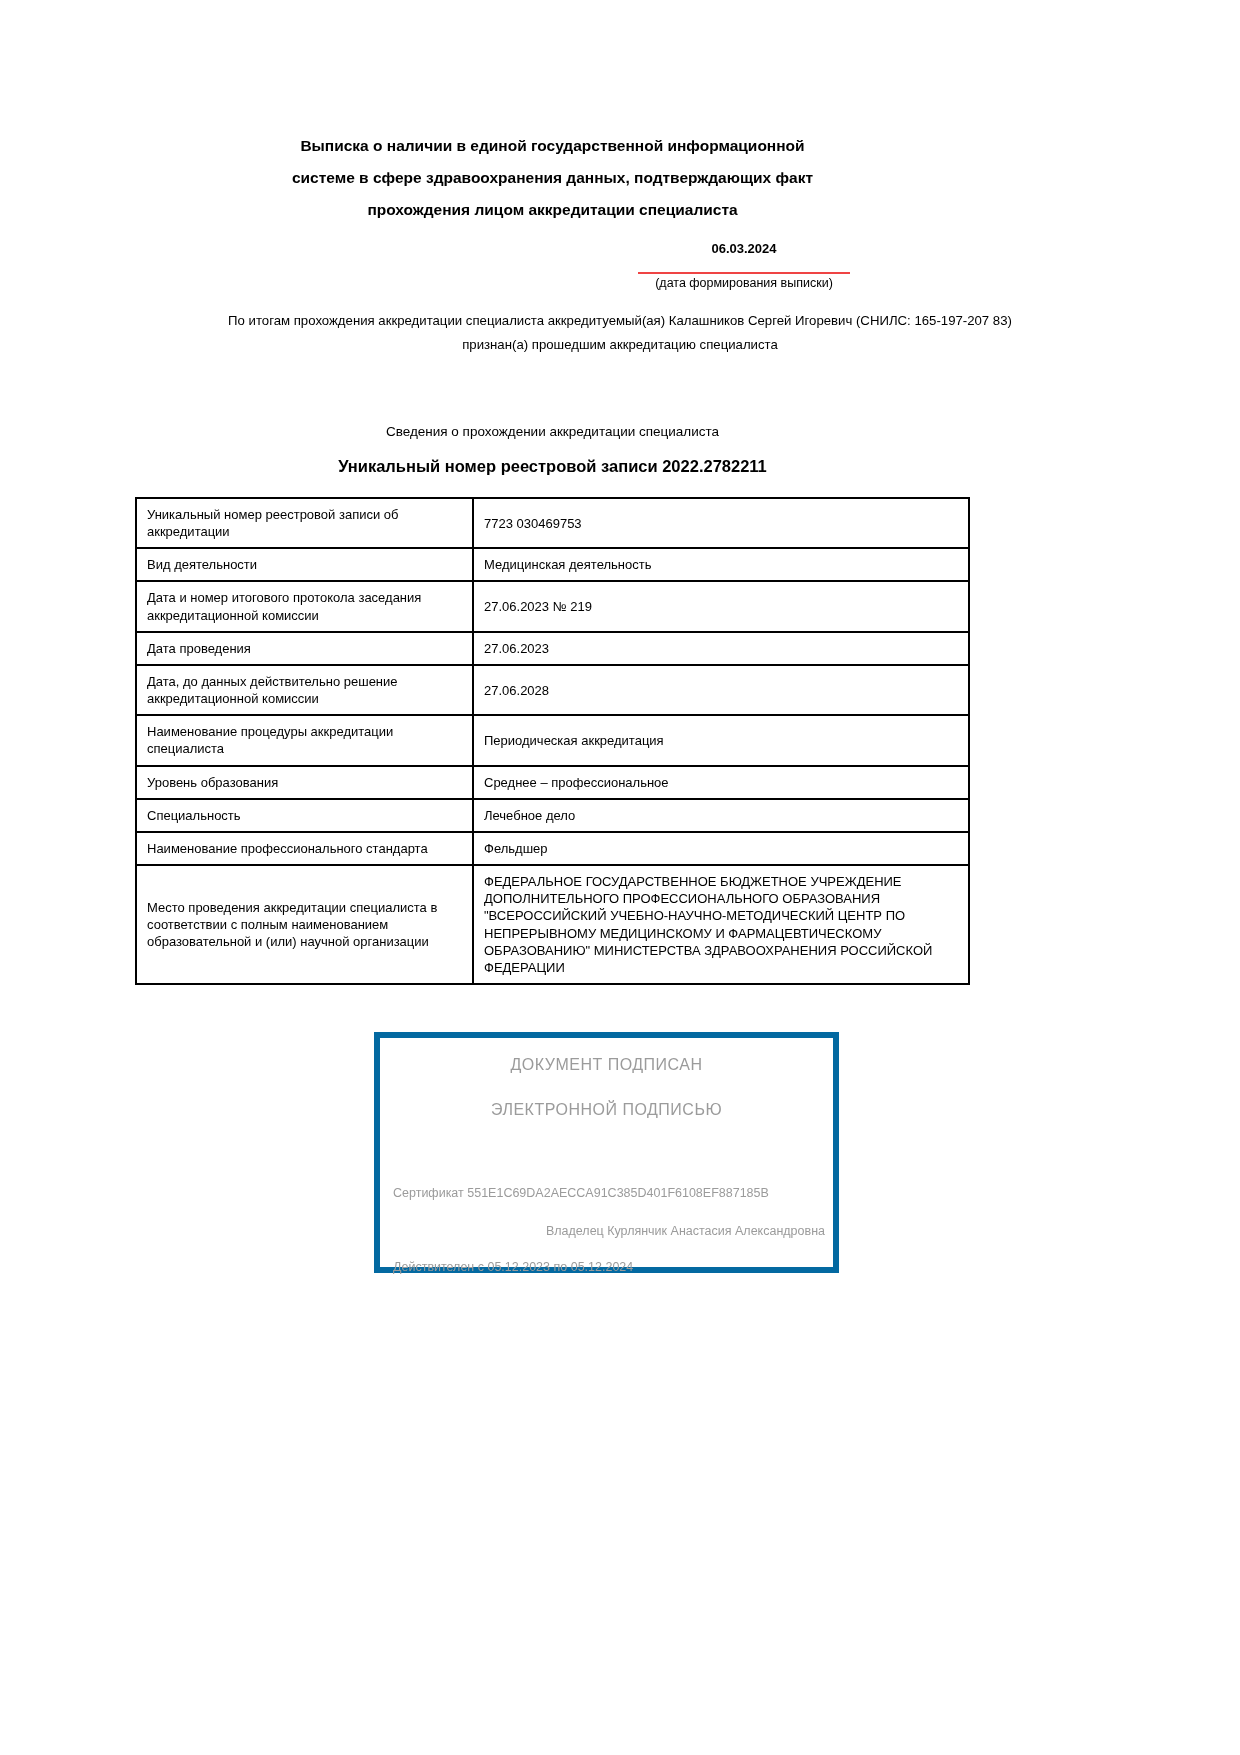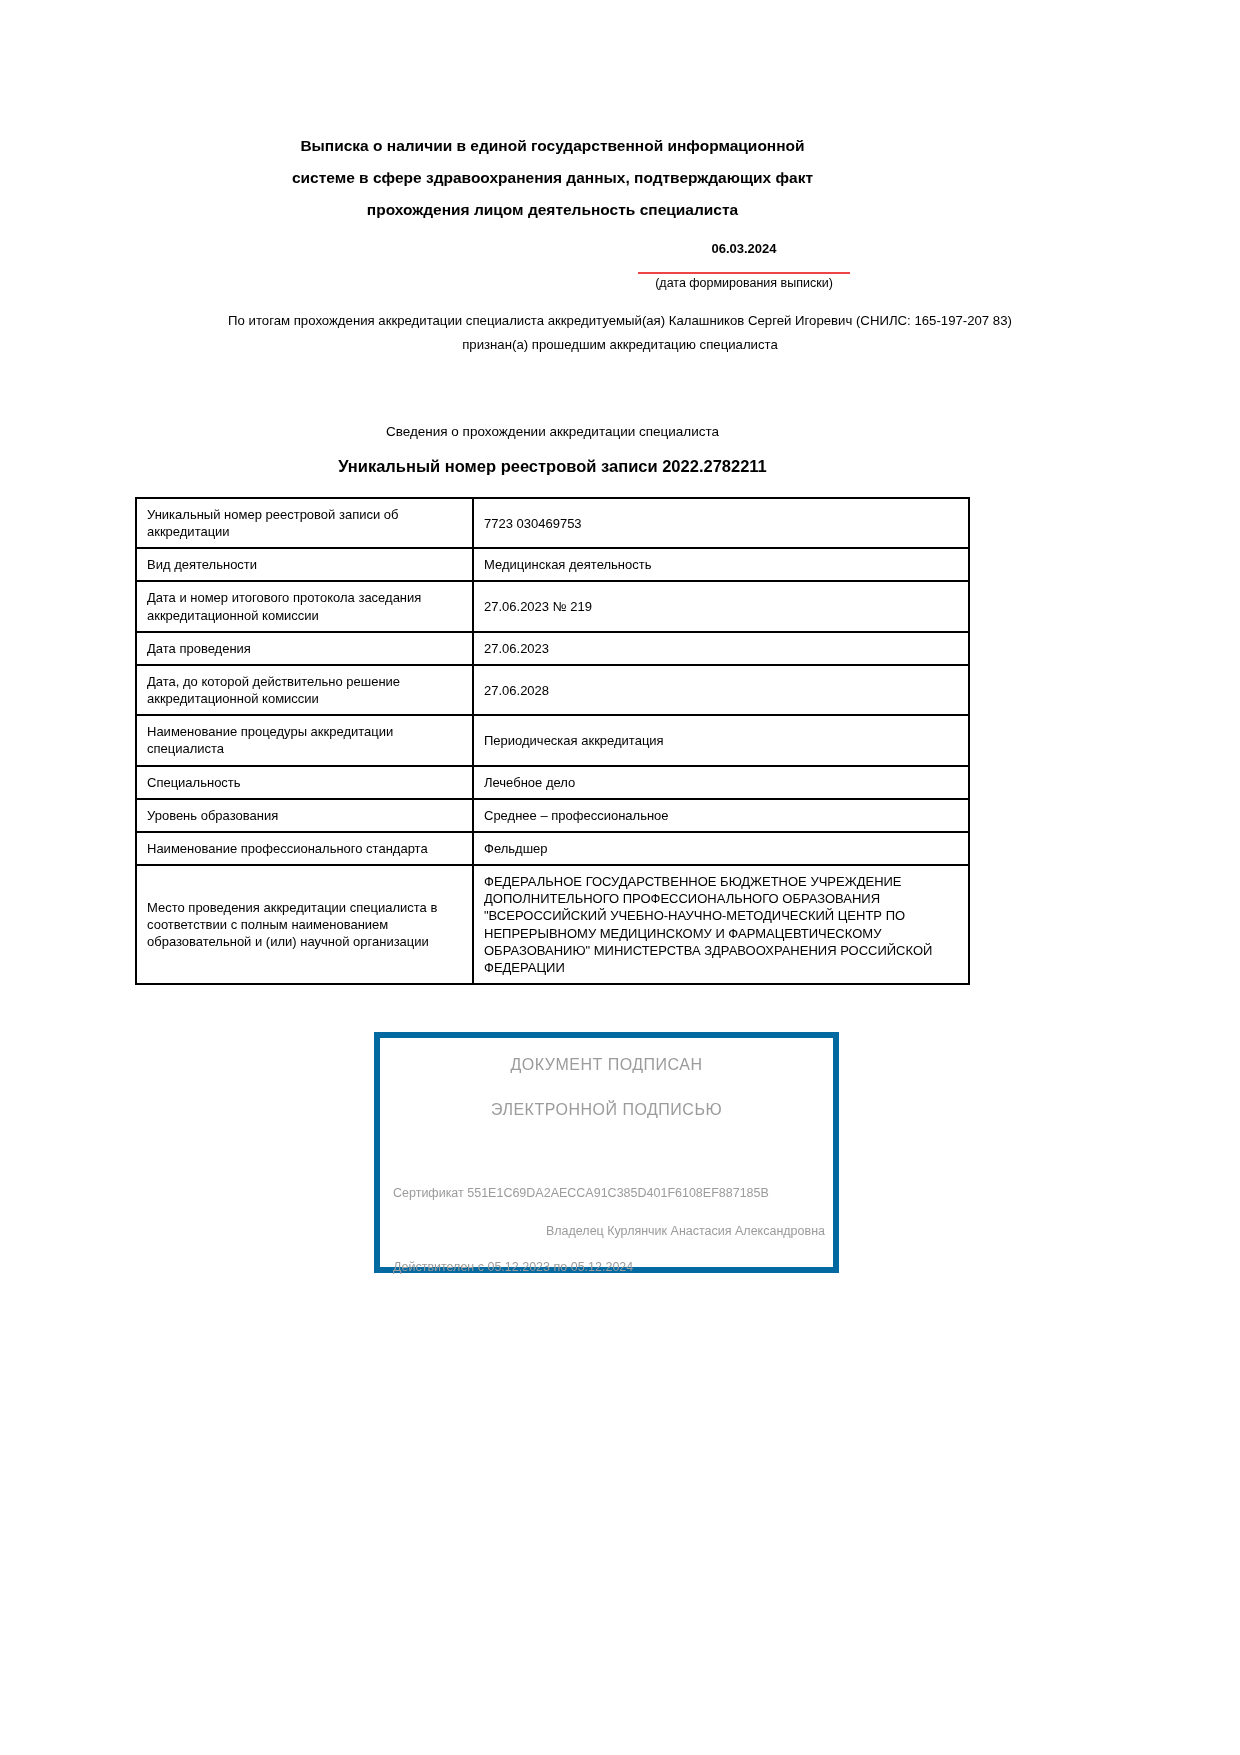--- a/index.html
+++ b/index.html
@@ -120,21 +120,21 @@
   .sig-detail.valid { top: 222px; }
 </style>
 </head>
 <body>
 
 <div class="page">
 
   <div class="doc-title">
     <div>Выписка о наличии в единой государственной информационной</div>
     <div>системе в сфере здравоохранения данных, подтверждающих факт</div>
-    <div>прохождения лицом деятельность специалиста</div>
+    <div>прохождения лицом аккредитации специалиста</div>
   </div>
 
   <div class="date-block">
     <span class="date-value">06.03.2024</span>
     <span class="date-caption">(дата формирования выписки)</span>
   </div>
 
   <div class="intro">
     <div>По итогам прохождения аккредитации специалиста аккредитуемый(ая) Калашников Сергей Игоревич (СНИЛС: 165-197-207 83)</div>
     <div>признан(а) прошедшим аккредитацию специалиста</div>
@@ -156,34 +156,34 @@
       </tr>
       <tr>
         <td class="label-cell">Дата и номер итогового протокола заседания аккредитационной комиссии</td>
         <td class="value-cell">27.06.2023 № 219</td>
       </tr>
       <tr>
         <td class="label-cell">Дата проведения</td>
         <td class="value-cell">27.06.2023</td>
       </tr>
       <tr>
-        <td class="label-cell">Дата, до которой действительно решение аккредитационной комиссии</td>
+        <td class="label-cell">Дата, до данных действительно решение аккредитационной комиссии</td>
         <td class="value-cell">27.06.2028</td>
       </tr>
       <tr>
         <td class="label-cell">Наименование процедуры аккредитации специалиста</td>
         <td class="value-cell">Периодическая аккредитация</td>
       </tr>
       <tr>
+        <td class="label-cell">Уровень образования</td>
+        <td class="value-cell">Среднее – профессиональное</td>
+      </tr>
+      <tr>
         <td class="label-cell">Специальность</td>
         <td class="value-cell">Лечебное дело</td>
-      </tr>
-      <tr>
-        <td class="label-cell">Уровень образования</td>
-        <td class="value-cell">Среднее – профессиональное</td>
       </tr>
       <tr>
         <td class="label-cell">Наименование профессионального стандарта</td>
         <td class="value-cell">Фельдшер</td>
       </tr>
       <tr>
         <td class="label-cell">Место проведения аккредитации специалиста в соответствии с полным наименованием образовательной и (или) научной организации</td>
         <td class="value-cell">ФЕДЕРАЛЬНОЕ ГОСУДАРСТВЕННОЕ БЮДЖЕТНОЕ УЧРЕЖДЕНИЕ ДОПОЛНИТЕЛЬНОГО ПРОФЕССИОНАЛЬНОГО ОБРАЗОВАНИЯ "ВСЕРОССИЙСКИЙ УЧЕБНО-НАУЧНО-МЕТОДИЧЕСКИЙ ЦЕНТР ПО НЕПРЕРЫВНОМУ МЕДИЦИНСКОМУ И ФАРМАЦЕВТИЧЕСКОМУ ОБРАЗОВАНИЮ" МИНИСТЕРСТВА ЗДРАВООХРАНЕНИЯ РОССИЙСКОЙ ФЕДЕРАЦИИ</td>
       </tr>
     </tbody>

